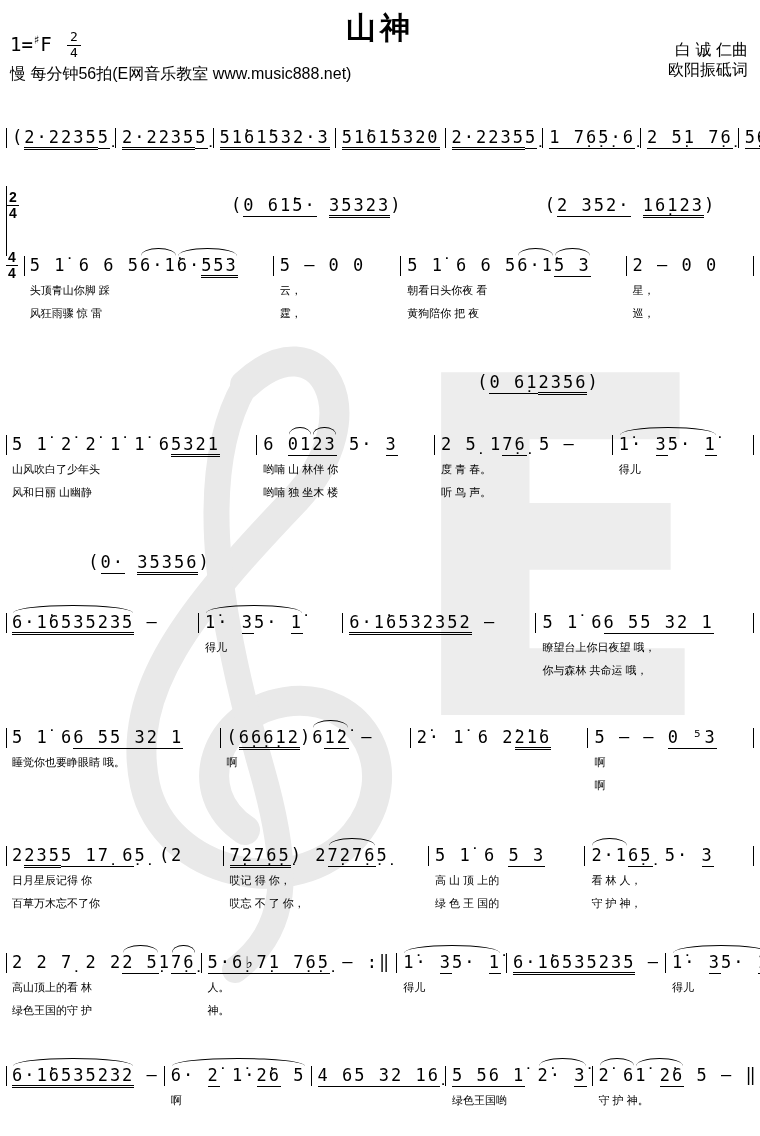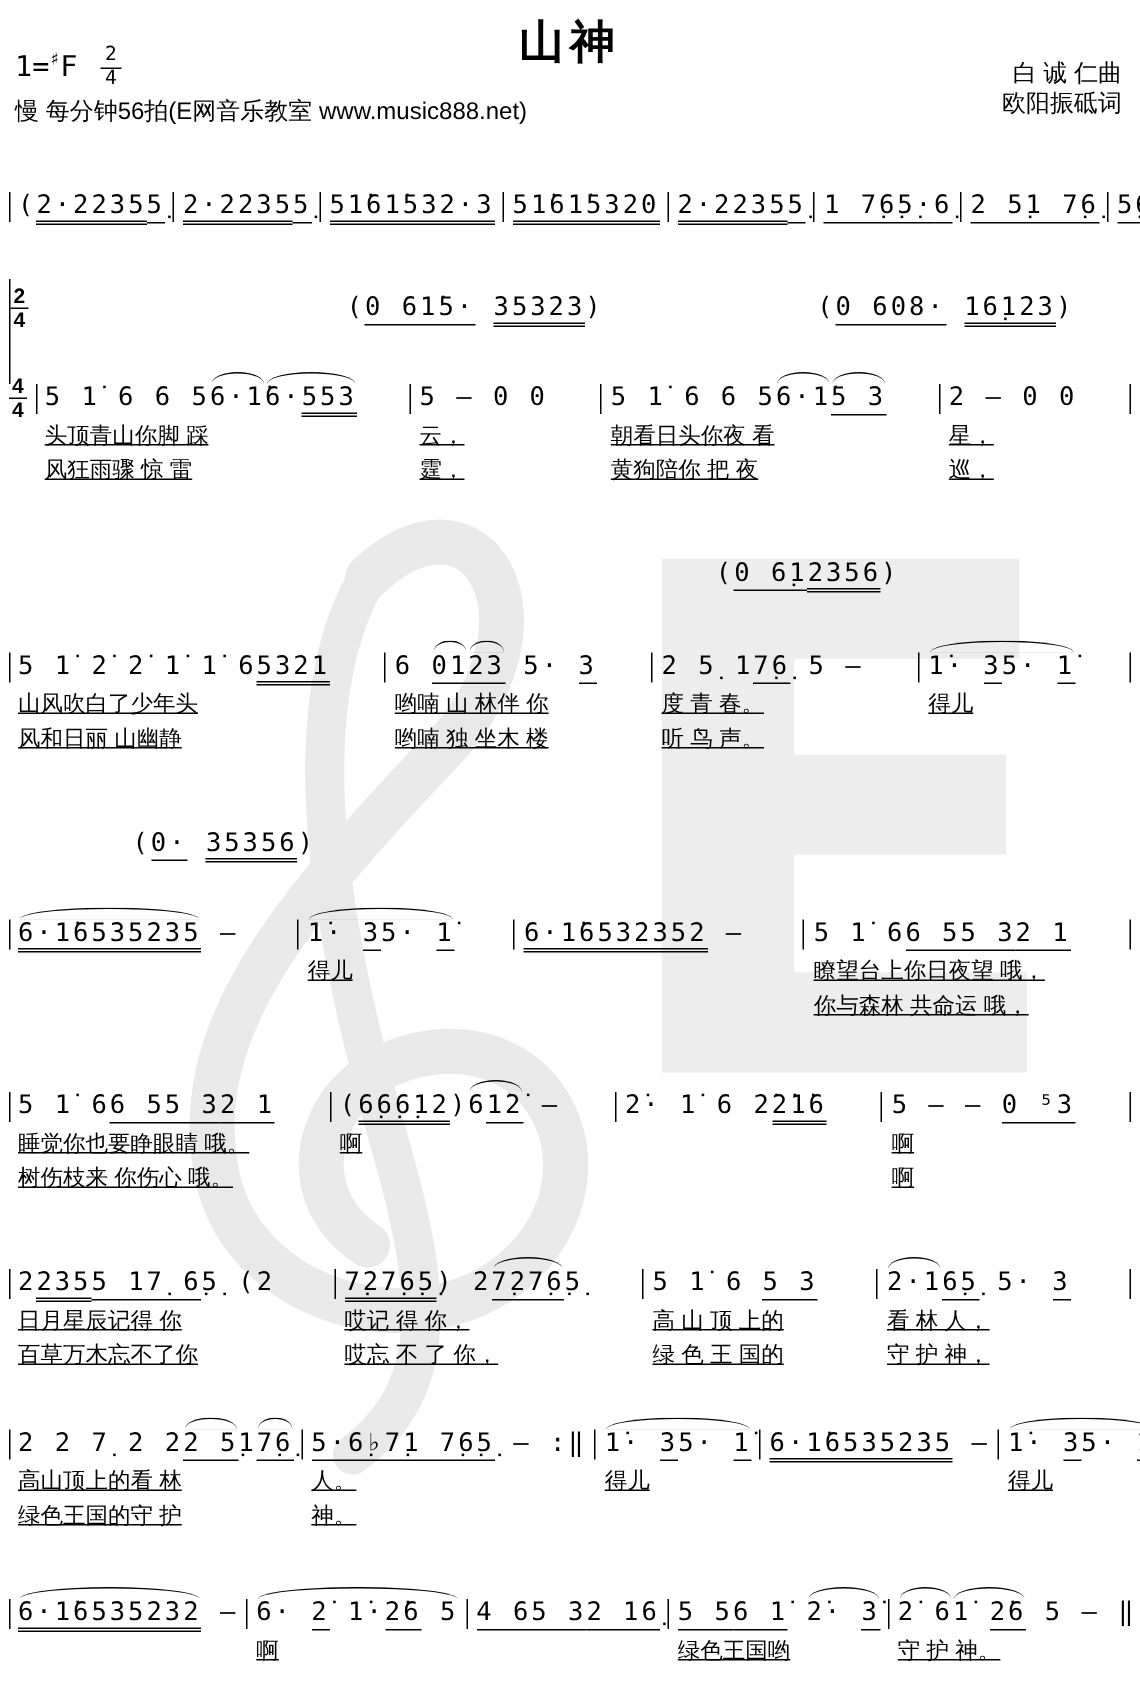--- a/index.html
+++ b/index.html
@@ -19,21 +19,21 @@
   .tempo{position:absolute;left:10px;top:64px;font-size:16px;text-align:center;}
   .credits{position:absolute;right:12px;top:40px;text-align:right;font-size:16px;line-height:1.25;}
   #score{position:absolute;left:0;top:0;width:100%;}
   .line{position:absolute;left:6px;right:6px;}
   .measures{display:flex;width:100%;align-items:flex-start;}
   .measure{flex:1 1 auto;padding:0 6px;position:relative;}
   .measure::after{content:'';position:absolute;right:0;top:10px;height:20px;border-right:1px solid #000;}
   .measures .measure:first-child::before{content:'';position:absolute;left:0;top:10px;height:20px;border-left:1px solid #000;}
   .n{font-family:"DejaVu Sans Mono",monospace;font-size:17px;letter-spacing:2px;
      white-space:nowrap;padding-top:9px;height:24px;}
-  .l1,.l2{font-size:15px;line-height:23px;white-space:nowrap;text-decoration:underline;}
+  .l1,.l2{font-size:11px;line-height:23px;white-space:nowrap;}
   .u1{border-bottom:1px solid #000;padding-bottom:1px;}
   .u2{border-bottom:3px double #000;padding-bottom:0;}
   .arc{position:relative;display:inline-block;}
   .arc::before{content:'';position:absolute;left:1px;right:1px;top:-7px;height:7px;
                border-top:1px solid #000;border-radius:50% 50% 0 0 / 100% 100% 0 0;}
   .ts{display:inline-block;text-align:center;font-size:14px;line-height:1.1;
       font-weight:bold;margin:4px 6px 0 0;}
   .ts .tt{border-bottom:1px solid #000;padding:0 2px;}
   .int-label{position:absolute;top:0;}
   .int-label .n{padding-top:9px;}
@@ -94,21 +94,21 @@
             <div class="n"><span class="u1">2 5̣</span><span class="u1">1 7̣6̣</span></div>
           </div>
           <div class="measure">
             <div class="n"><span class="u1">5̣6̣1</span>)</div>
           </div>
         </div>
       </div>
       <div class="line edge" style="top: 186px; height: 40px;"><span class="ts"><div class="tt">2</div><div>4</div></span><span class="int-label" style="left: 30%;">
           <div class="n">(<span class="u1">0 61̇5·</span> <span class="u2">35323</span>)</div>
         </span><span class="int-label" style="left: 72%;">
-          <div class="n">(<span class="u1">0 608·</span> <span class="u2">16̣123</span>)</div>
+          <div class="n">(<span class="u1">2 352·</span> <span class="u2">16̣123</span>)</div>
         </span></div>
       <div class="line" style="top: 246px; display: flex; align-items: flex-start;">
         <span class="ts">
           <div class="tt">4</div>
           <div>4</div>
         </span>
         <div class="measures">
           <div class="measure">
             <div class="n">5 1̇ 6 6 5<span class="arc">6·1̇</span><span class="arc">6·<span class="u2">553</span></span></div>
             <div class="l1">头顶青山你脚 踩</div>
@@ -187,21 +187,20 @@
             <div class="l1">瞭望台上你日夜望 哦，</div>
             <div class="l2">你与森林 共命运 哦，</div>
           </div>
         </div>
       </div>
       <div class="line" style="top: 718px; display: flex; align-items: flex-start;">
         <div class="measures">
           <div class="measure">
             <div class="n">5 1̇ 6<span class="u1">6 5</span><span class="u1">5 3</span><span class="u1">2 1</span></div>
             <div class="l1">睡觉你也要睁眼睛 哦。</div>
-            <div class="l2">树伤枝来 你伤心 哦。</div>
           </div>
           <div class="measure">
             <div class="n">(<span class="u2">6̣6̣6̣12</span>)<span class="arc">6<span class="u1">1̇2̇</span></span> –</div>
             <div class="l1">啊</div>
             <div class="l2"></div>
           </div>
           <div class="measure">
             <div class="n">2̇· 1̇ 6 2̇<span class="u2">2̇1̇6</span></div>
             <div class="l1"></div>
             <div class="l2"></div>

